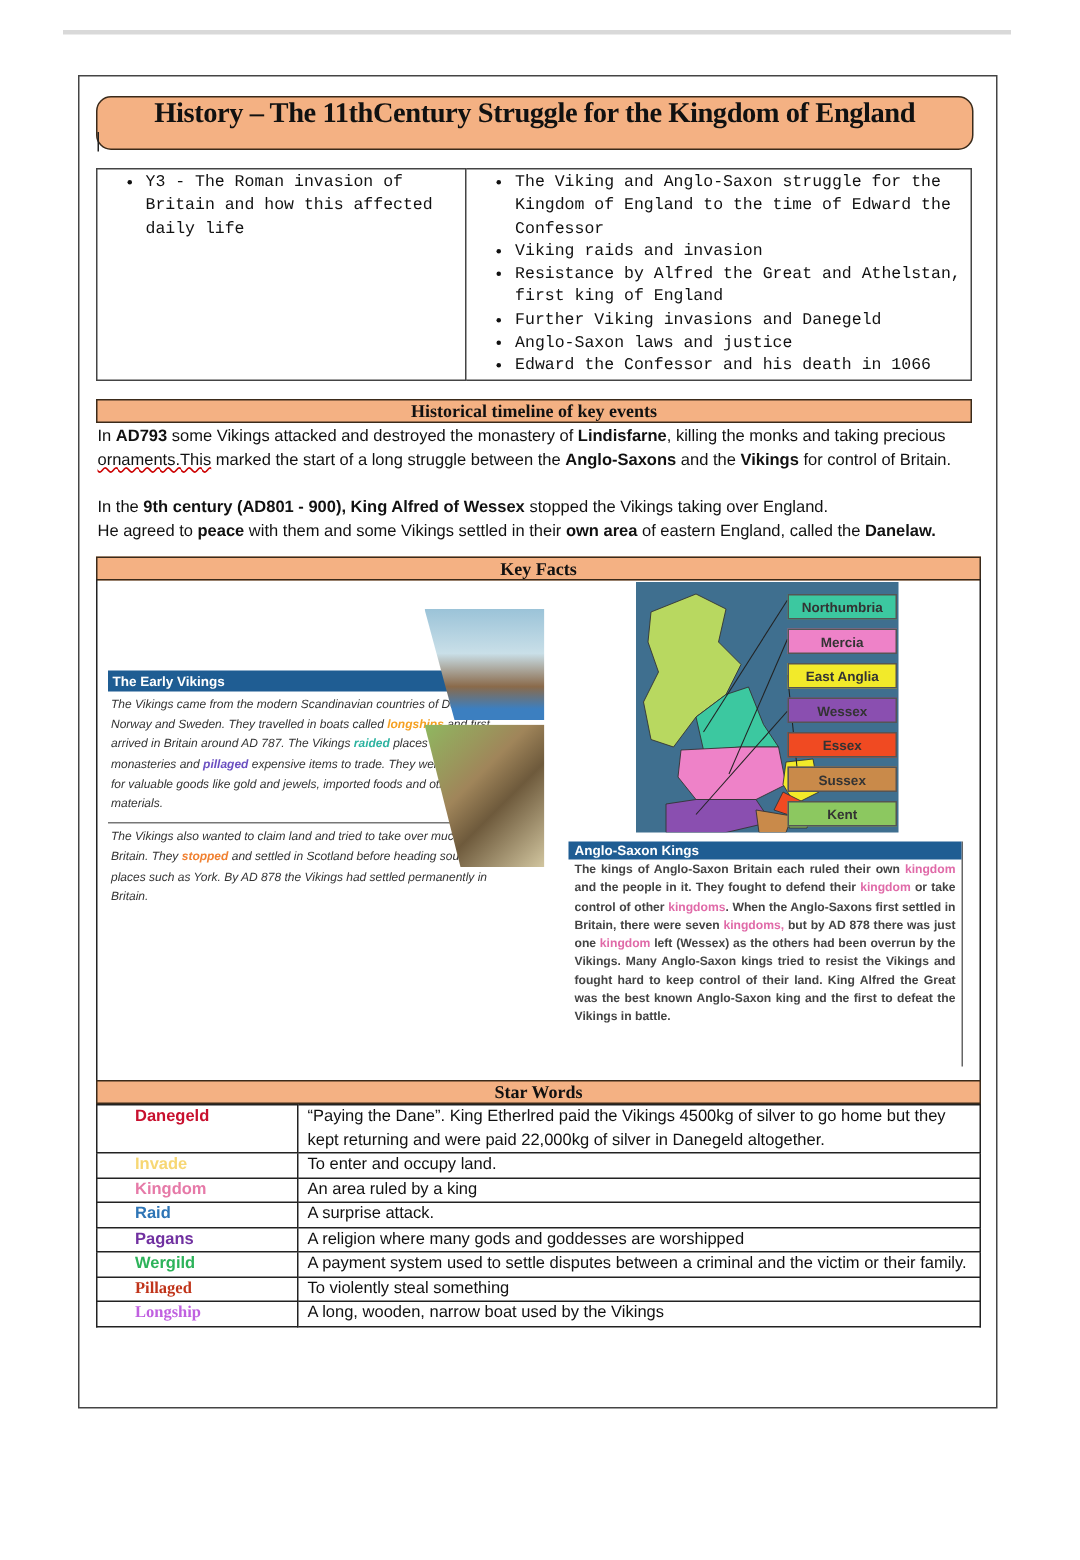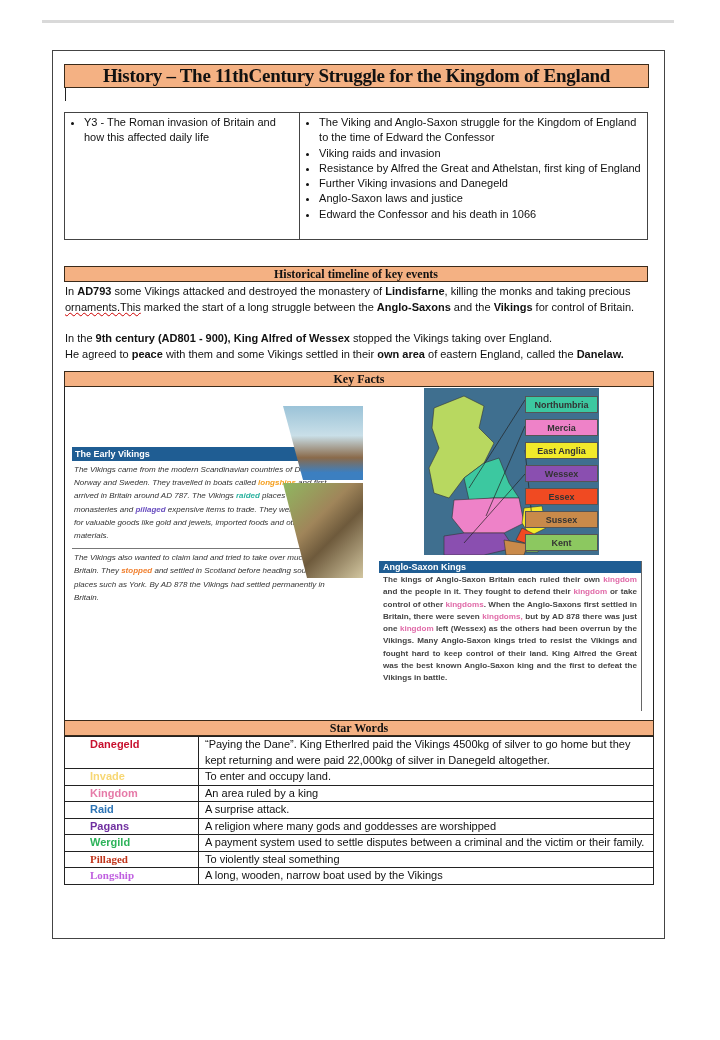--- a/index.html
+++ b/index.html
@@ -1,26 +1,26 @@
 <!DOCTYPE html>
 <html><head>
 <meta charset="utf-8">
 <style>
   html,body{margin:0;padding:0;background:#fff;}
   body{width:720px;height:1040px;position:relative;overflow:hidden;font-family:"Liberation Sans",sans-serif;color:#111;}
   .topline{position:absolute;left:42px;top:20px;width:632px;height:3px;background:#d9d9d9;}
   .page{position:absolute;left:52px;top:50px;width:613px;height:889px;border:1.5px solid #444;box-sizing:border-box;}
   .serif{font-family:"Liberation Serif",serif;}
   .orange{background:#f4b183;border:1.5px solid #3a2a1a;box-sizing:border-box;text-align:center;font-family:"Liberation Serif",serif;font-weight:bold;}
-  .title{position:absolute;left:64px;top:64px;width:585px;height:24px;font-size:19px;line-height:22px;font-weight:bold;letter-spacing:-0.3px;}
+  .title{position:absolute;left:64px;top:64px;width:585px;height:36px;font-size:19px;line-height:22px;font-weight:bold;letter-spacing:-0.3px;border-radius:10px;}
   .cursor{position:absolute;left:65px;top:88px;width:1px;height:13px;background:#222;}
   table{border-collapse:collapse;}
   .learn{position:absolute;left:64px;top:112px;width:584px;font-size:11px;}
   .learn th{height:14px;font-size:12px;padding:0;}
-  .learn td{vertical-align:top;border:1px solid #444;padding:2px 4px 0 1px;height:124px;}
+  .learn td{vertical-align:top;border:1px solid #444;padding:2px 4px 0 14px;height:124px;font-family:Liberation Mono, monospace;}
   .learn ul{margin:0;padding-left:18px;}
   .learn li{line-height:15.3px;}
   .tl-head{position:absolute;left:64px;top:266px;width:584px;height:16px;font-size:12px;line-height:14px;}
   .tl-text{position:absolute;left:65px;top:283px;width:600px;font-size:11px;line-height:16px;}
   .tl-text p{margin:0;}
   .gap{height:15px;}
   .squig{text-decoration:underline wavy #c00;text-decoration-thickness:1px;}
   .kf-head{position:absolute;left:64px;top:371px;width:590px;height:16px;font-size:12px;line-height:14px;}
   .kf-box{position:absolute;left:64px;top:386px;width:590px;height:334px;border-left:1.5px solid #222;border-right:1.5px solid #222;box-sizing:border-box;}
   .ev{position:absolute;left:72px;top:403px;width:262px;}

